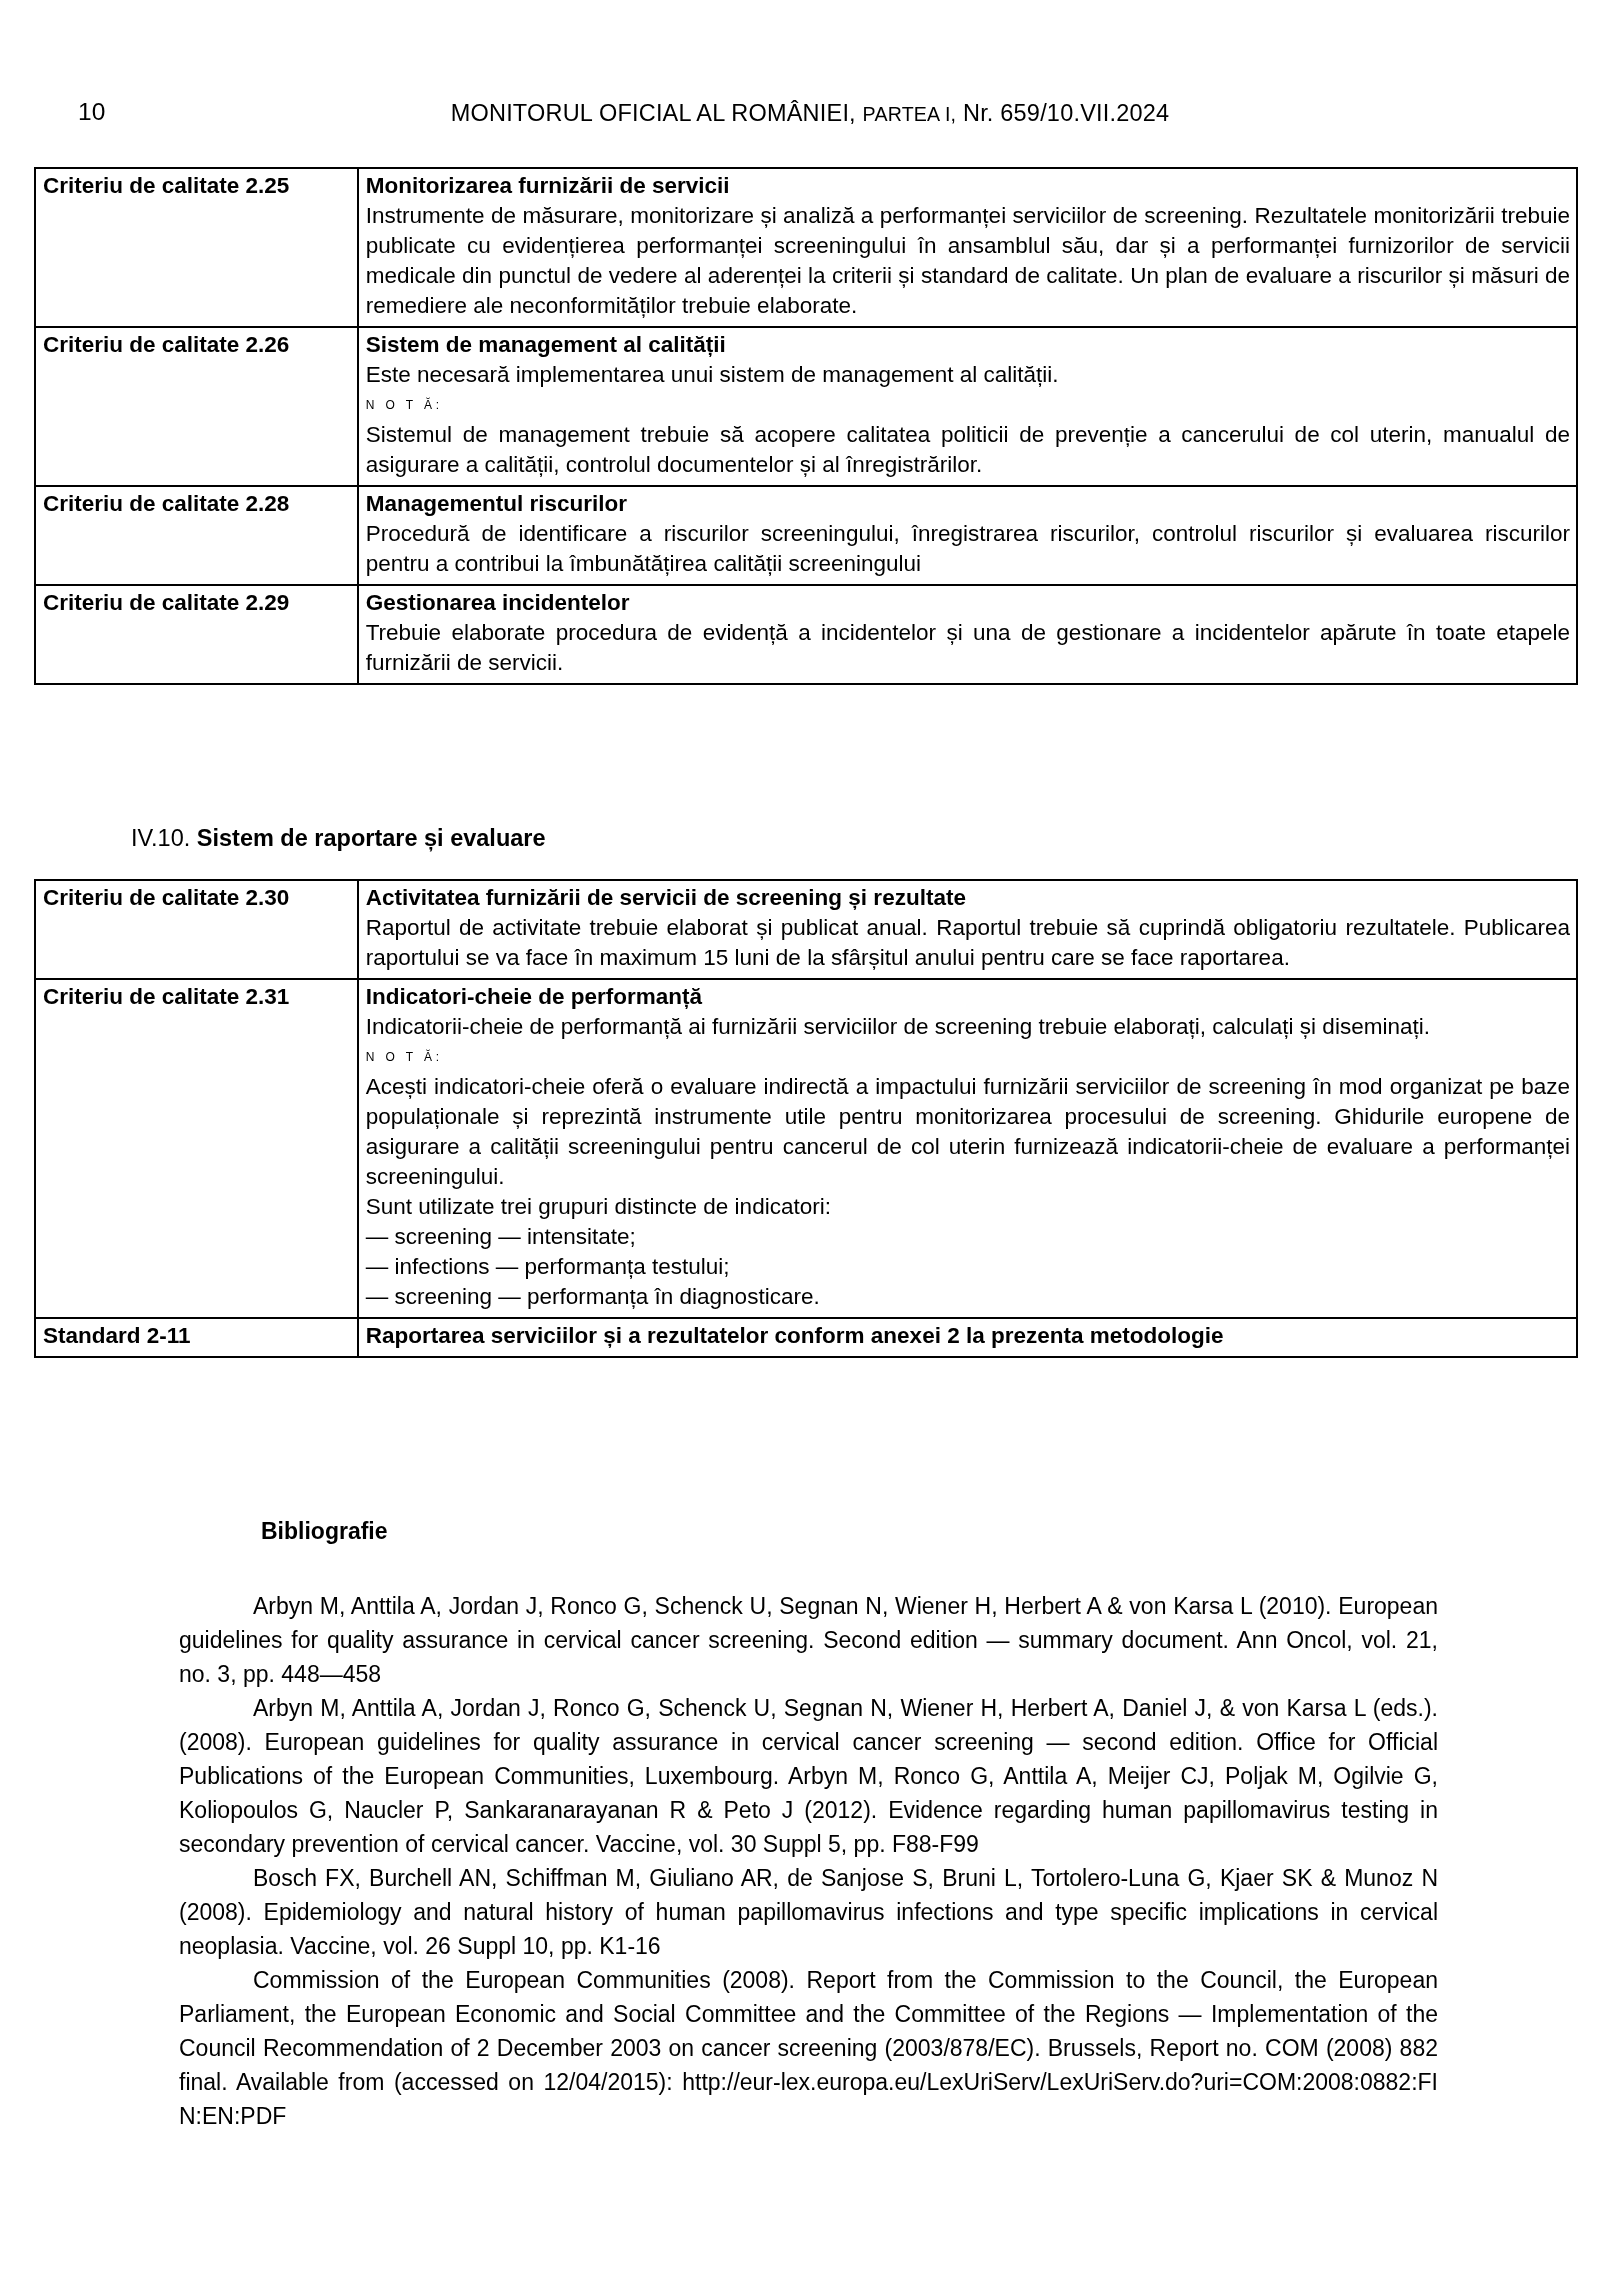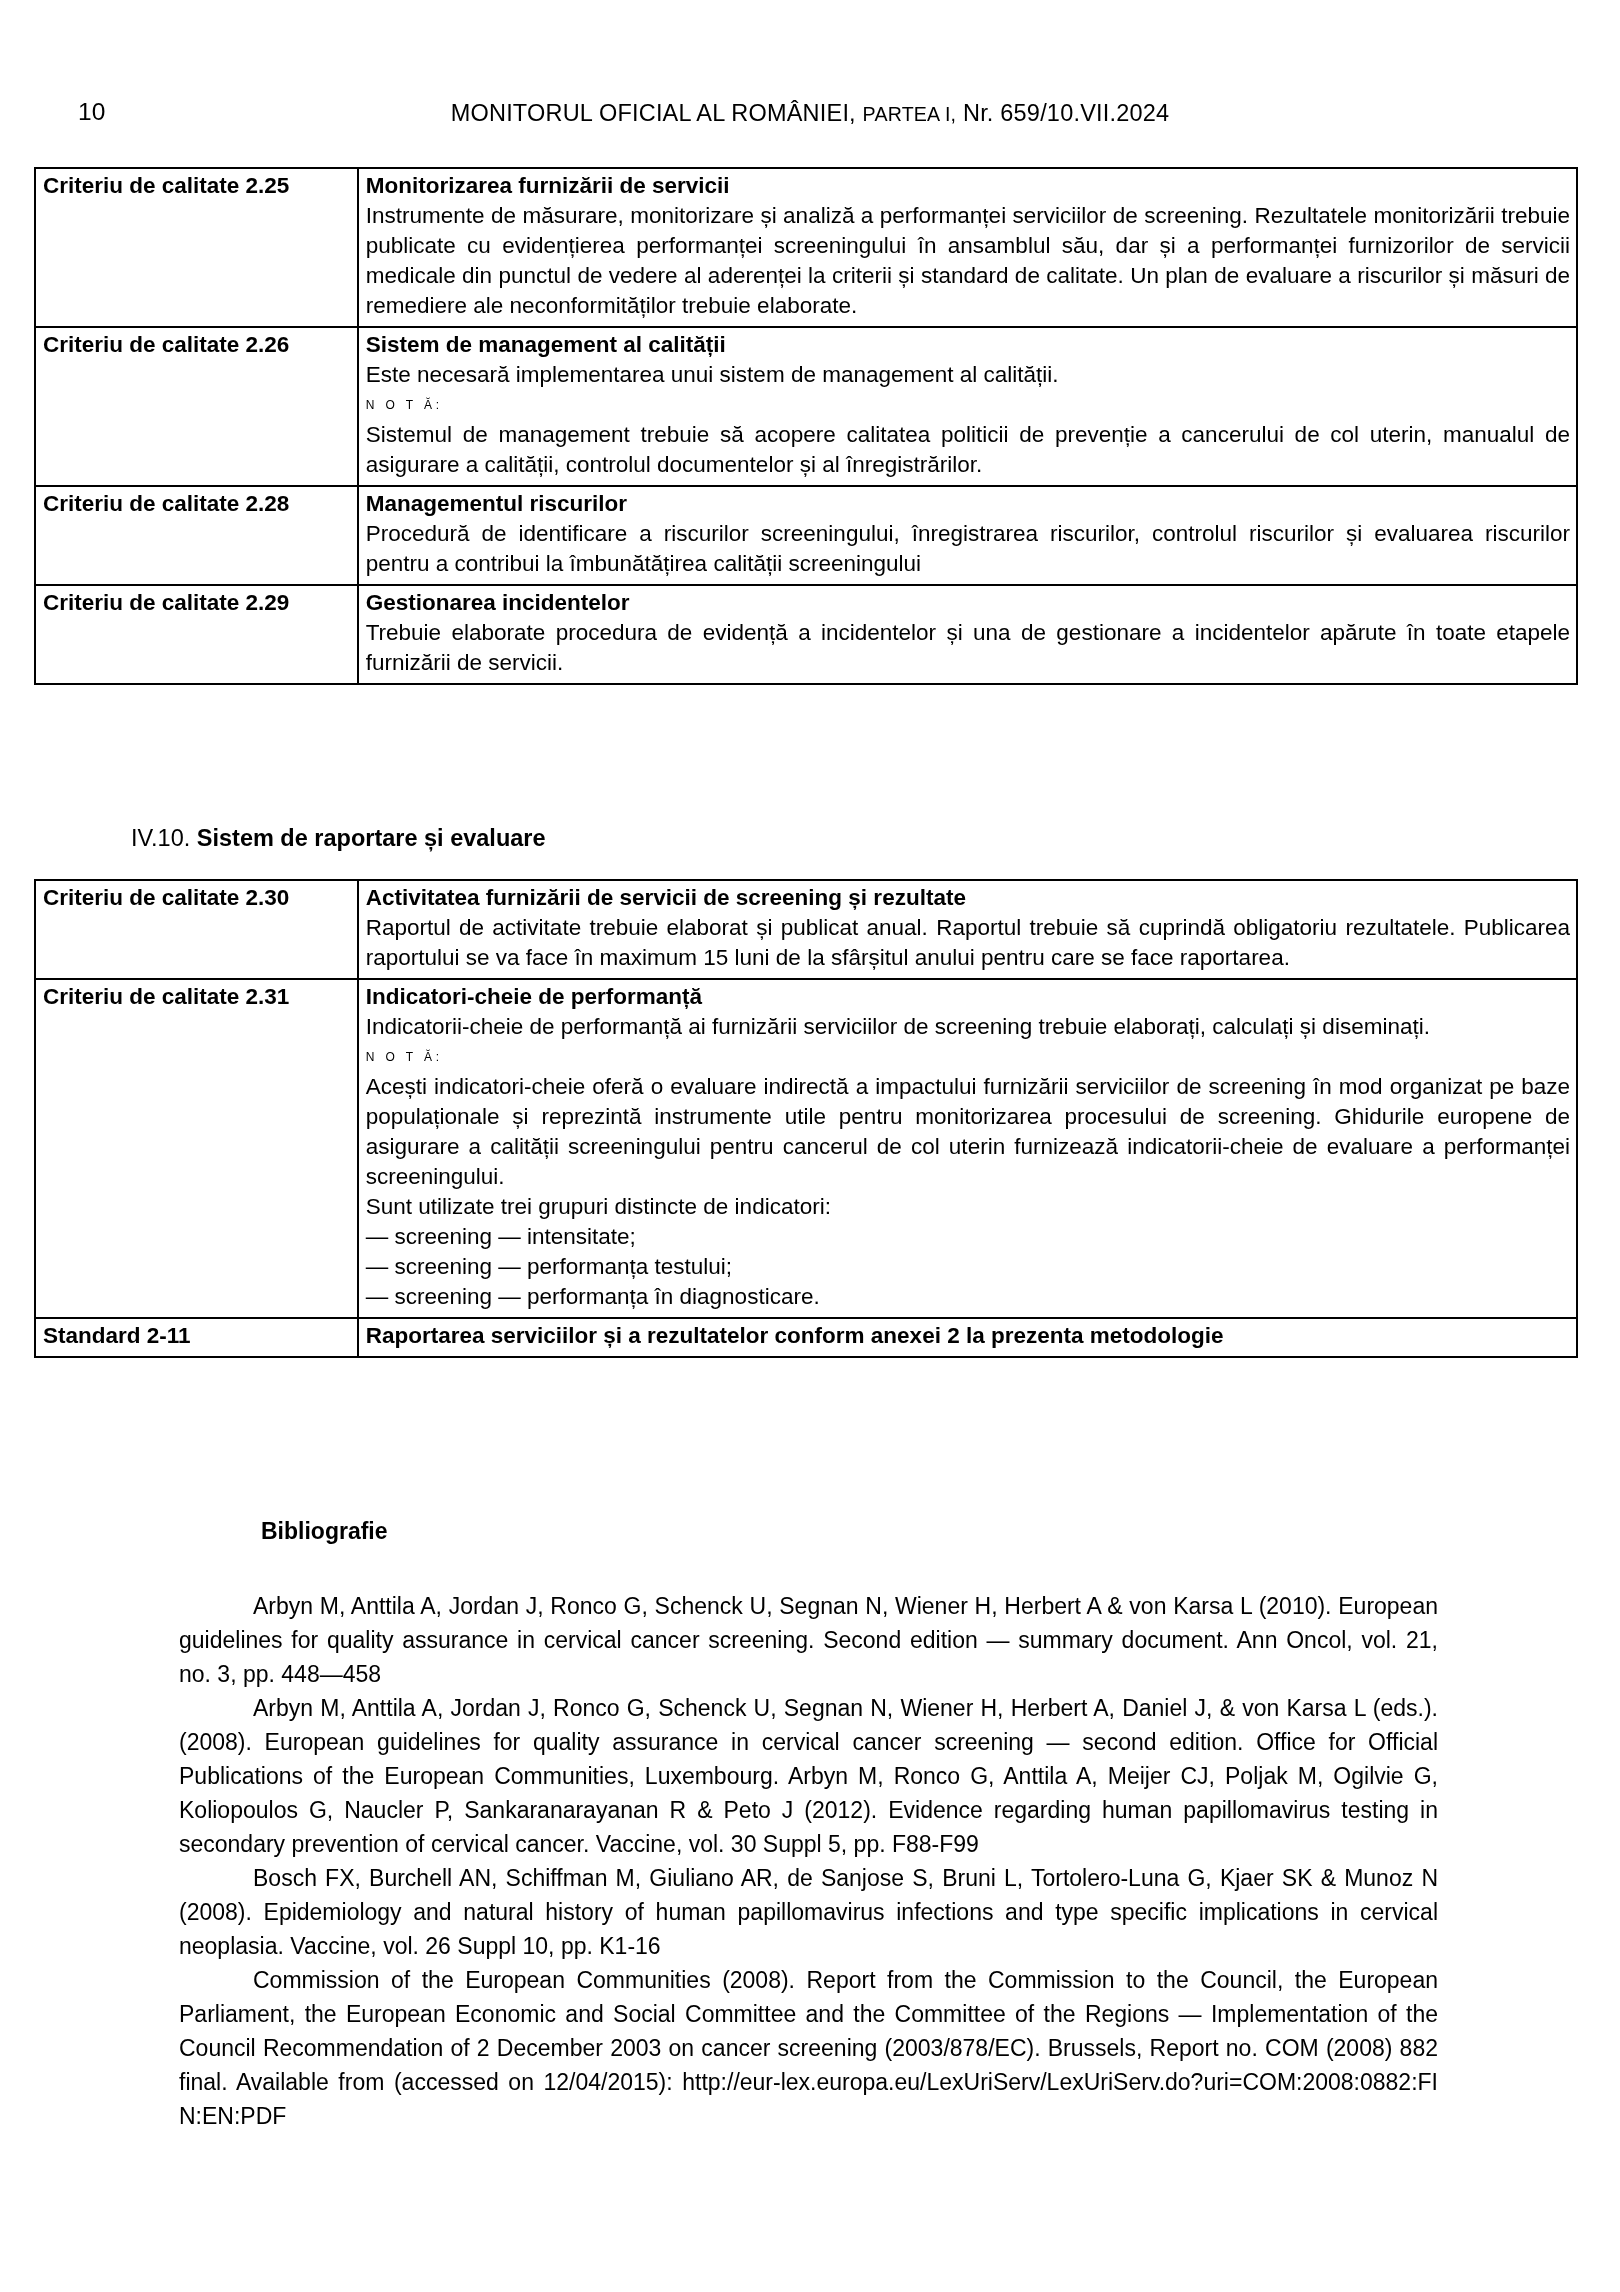--- a/index.html
+++ b/index.html
@@ -113,21 +113,21 @@
   </tr>
   <tr>
     <td class="label">Criteriu de calitate 2.31</td>
     <td class="content">
       <span class="c-title">Indicatori-cheie de performanță</span>
       <span class="c-line">Indicatorii-cheie de performanță ai furnizării serviciilor de screening trebuie elaborați, calculați și diseminați.</span>
       <span class="nota">N O T Ă:</span>
       <span class="c-line">Acești indicatori-cheie oferă o evaluare indirectă a impactului furnizării serviciilor de screening în mod organizat pe baze populaționale și reprezintă instrumente utile pentru monitorizarea procesului de screening. Ghidurile europene de asigurare a calității screeningului pentru cancerul de col uterin furnizează indicatorii-cheie de evaluare a performanței screeningului.</span>
       <span class="c-line">Sunt utilizate trei grupuri distincte de indicatori:</span>
       <span class="bullet">— screening — intensitate;</span>
-      <span class="bullet">— screening — performanța testului;</span>
+      <span class="bullet">— infections — performanța testului;</span>
       <span class="bullet">— screening — performanța în diagnosticare.</span>
     </td>
   </tr>
   <tr>
     <td class="label">Standard 2-11</td>
     <td class="content">
       <span class="c-title">Raportarea serviciilor și a rezultatelor conform anexei 2 la prezenta metodologie</span>
     </td>
   </tr>
 </tbody>

